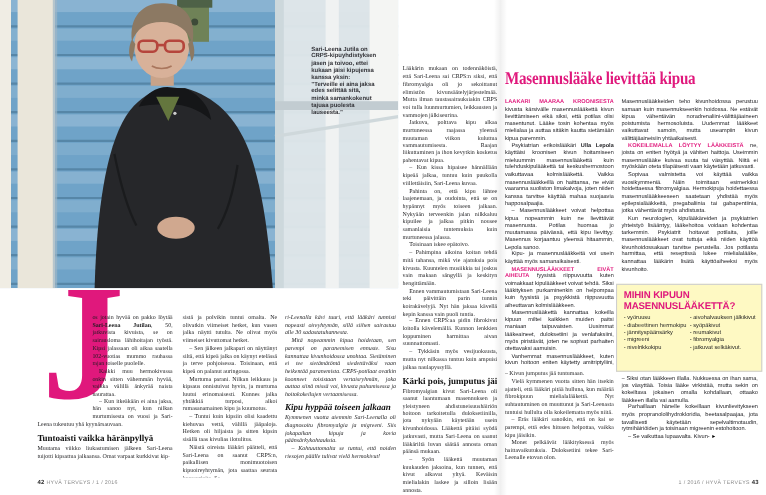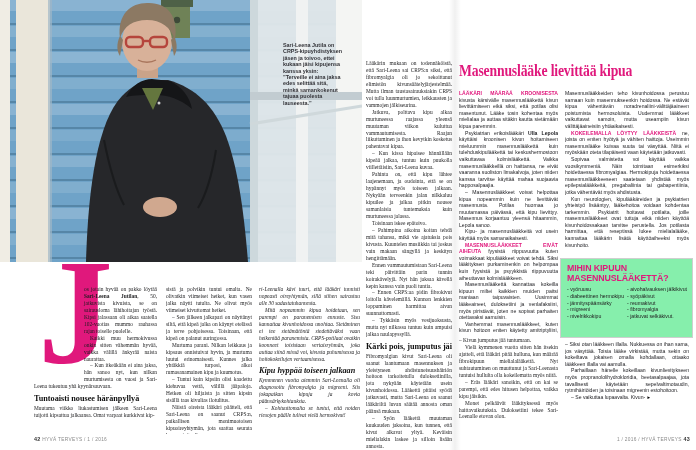--- a/index.html
+++ b/index.html
@@ -57,21 +57,21 @@
     white-space:nowrap;transform:scaleX(.83);transform-origin:left top;
     letter-spacing:-0.2px;
   }
   .colA{left:459px;top:90px;width:99px;height:244px;}
   .colA-story{left:459px;top:337px;width:99px;height:108px;}
   .colB{left:565px;top:90px;width:124px;height:166px;}
   .colB-end{left:565px;top:341px;width:124px;height:94px;}
 
   .info-box{
     position:absolute;left:560px;top:258px;width:133px;height:80px;
-    box-sizing:border-box;border:1px solid #cfcfcf;background:#86efac;
+    box-sizing:border-box;border:1px solid #cfcfcf;background:#fef9c3;
     padding:5px 5px 4px 6px;overflow:hidden;
   }
   .info-title{
     margin:0;font-family:"Liberation Sans", sans-serif;font-weight:bold;
     font-size:8.8px;line-height:9.5px;color:var(--accent);
     letter-spacing:-0.1px;text-align:left;
   }
   .info-cols{display:flex;margin-top:3px;}
   .info-list{width:50%;font-family:"Liberation Sans", sans-serif;
     font-size:5.2px;line-height:6.8px;color:#222;text-align:left;}
@@ -170,21 +170,21 @@
 
     <div class="dropcap">J</div>
 
     <div class="col serif-col col1">
       <div>
           <div class="j-spacer"></div>
           <p><span>os jotain hyvää on pakko löytää </span><span class="b">Sari-Leena Jutilan</span><span>, 50, jatkuvista kivuista, se on sairausloma lähihoitajan työstä. Kipsi jalassaan oli aikaa saatella 102-vuotias mummo rauhassa rajan toiselle puolelle.</span></p>
           <p><span>Kaikki muu hermokivussa onkin sitten vähemmän hyvää, vaikka välillä änkyrää naista naurattaa.</span></p>
           <p><span>– Kun itkeäkään ei aina jaksa, hän sanoo nyt, kun nilkan murtumisesta on vuosi ja Sari-Leena tukeutuu yhä kyynärsauvaan.</span></p>
         </div>
-      <h3 class="sub">Tuntoaisti nousee häränpyllyä</h3>
+      <h3 class="sub">Tuntoaisti vaikka häränpyllyä</h3>
       <div>
           <p><span>Muutama viikko liukastumisen jälkeen Sari-Leena tuijotti kipsattua jalkaansa. Omat varpaat kurkkivat kip-</span></p>
         </div>
     </div>
 
     <div class="col serif-col col2">
       <div>
           <p><span>sistä ja polvikin tuntui omalta. Ne olivatkin viimeiset hetket, kun vasen jalka näytti tutulta. Ne olivat myös viimeiset kivuttomat hetket.</span></p>
           <p><span>– Sen jälkeen jalkapari on näyttänyt siltä, että kipeä jalka on käynyt etelässä ja terve pohjoisessa. Toisinaan, että kipeä on palanut auringossa.</span></p>
           <p><span>Murtuma parani. Nilkan leikkaus ja kipsaus onnistuivat hyvin, ja murtuma luutui erinomaisesti. Kunnes jalka yhtäkkiä turposi, alkoi rumasanamainen kipu ja kuumotus.</span></p>

